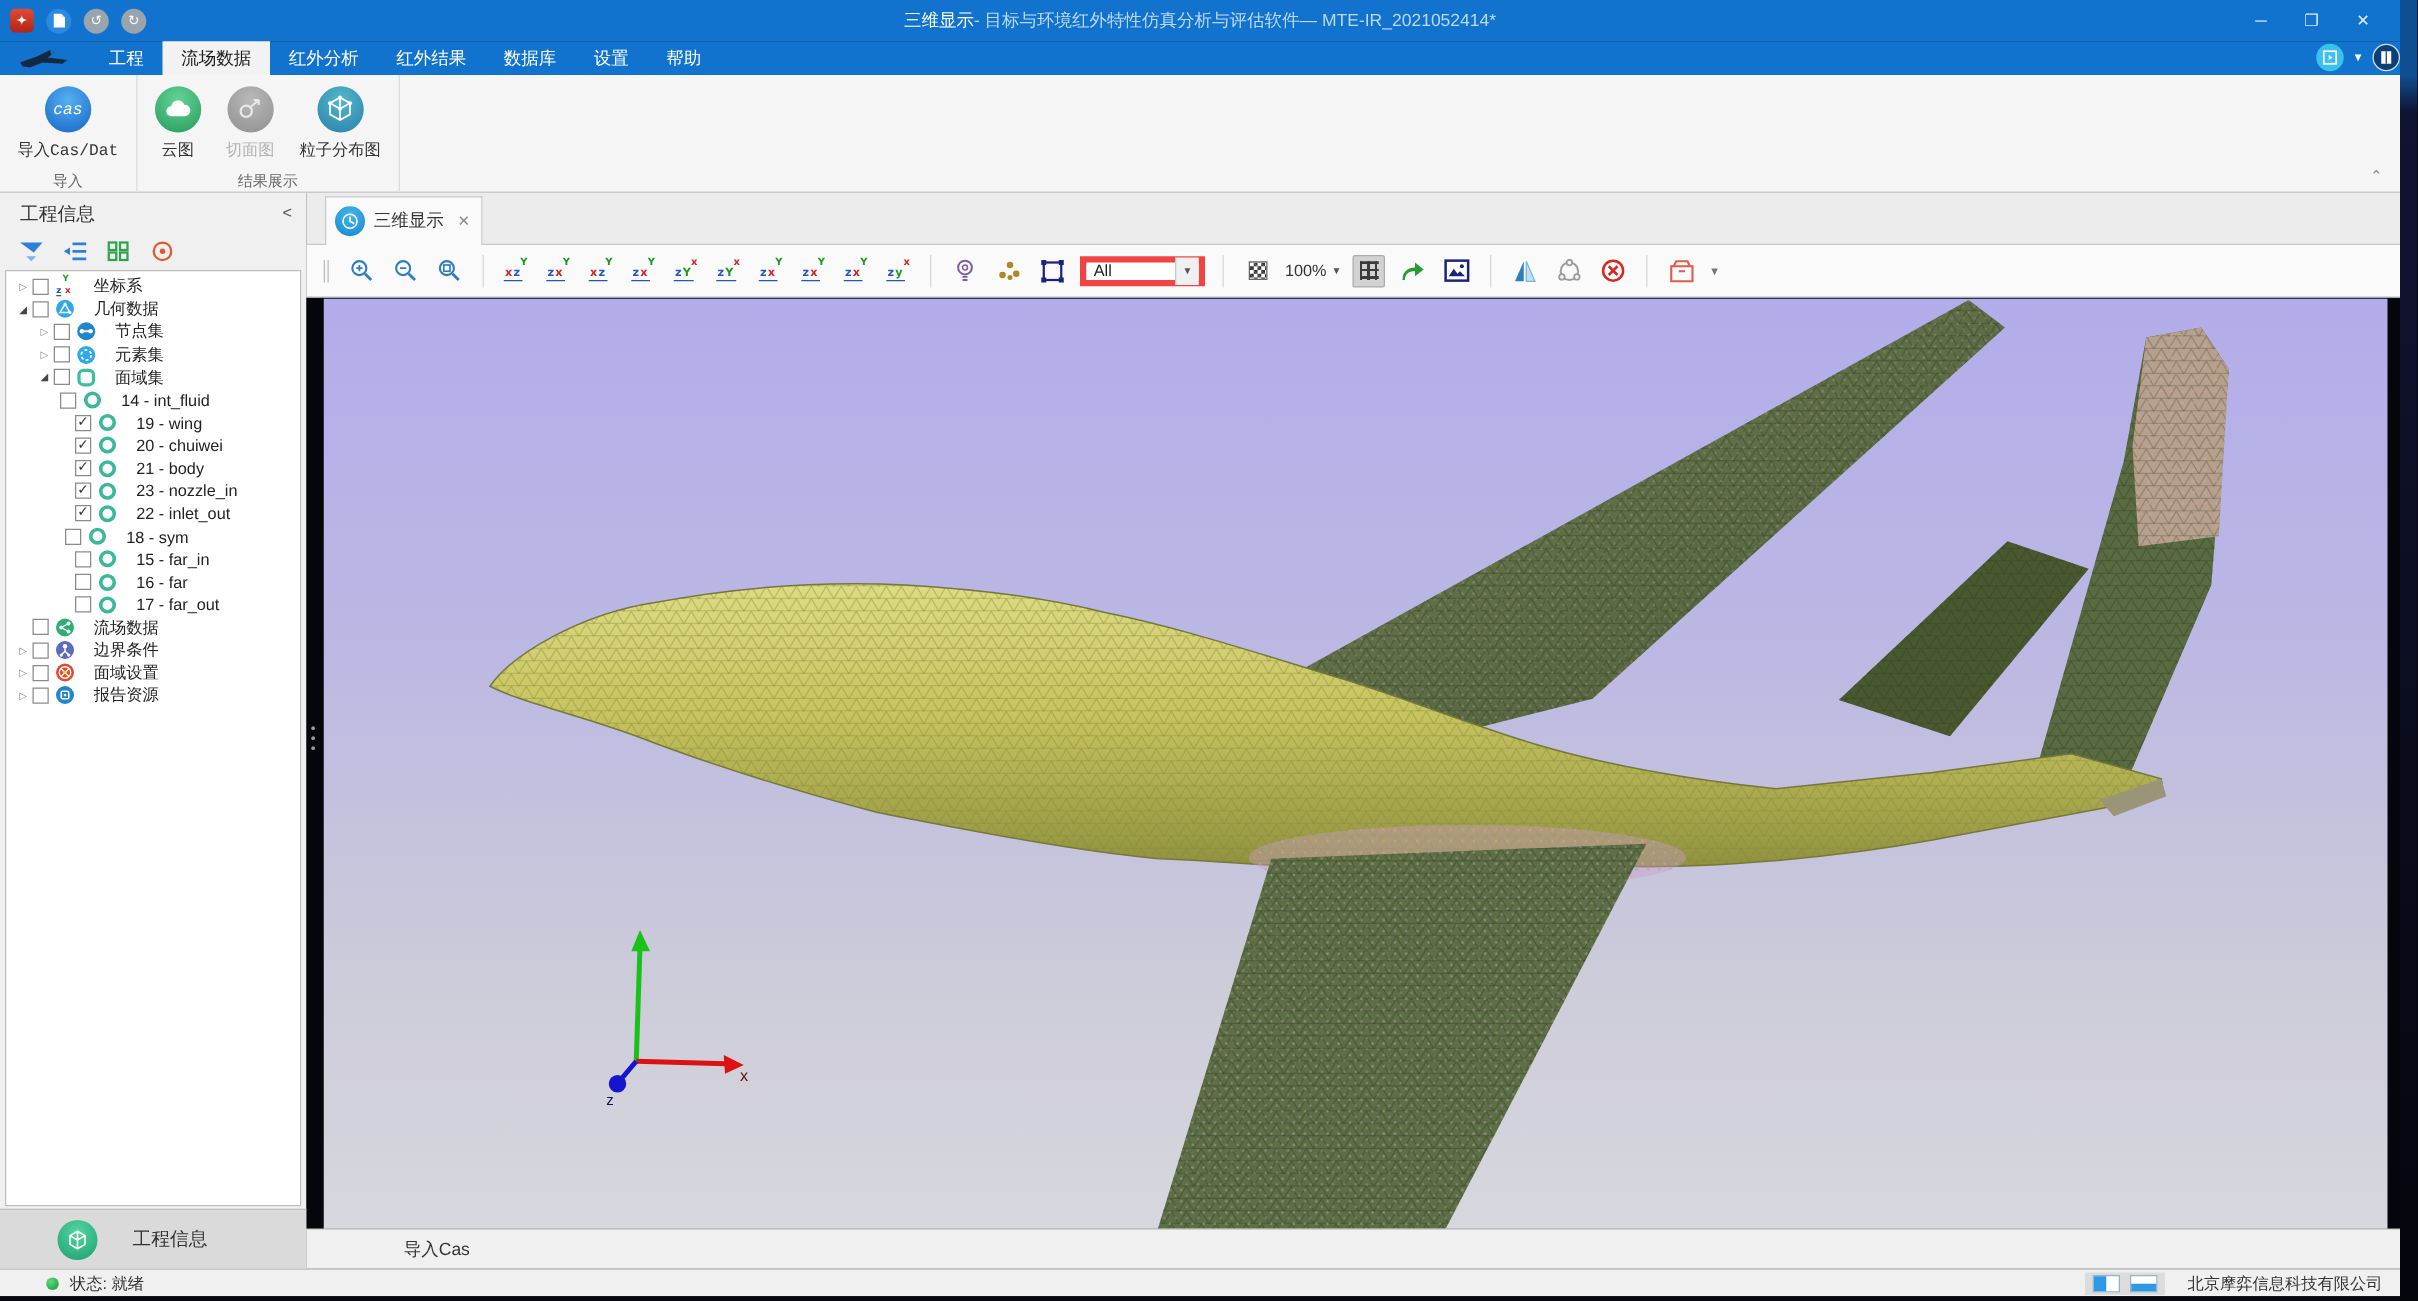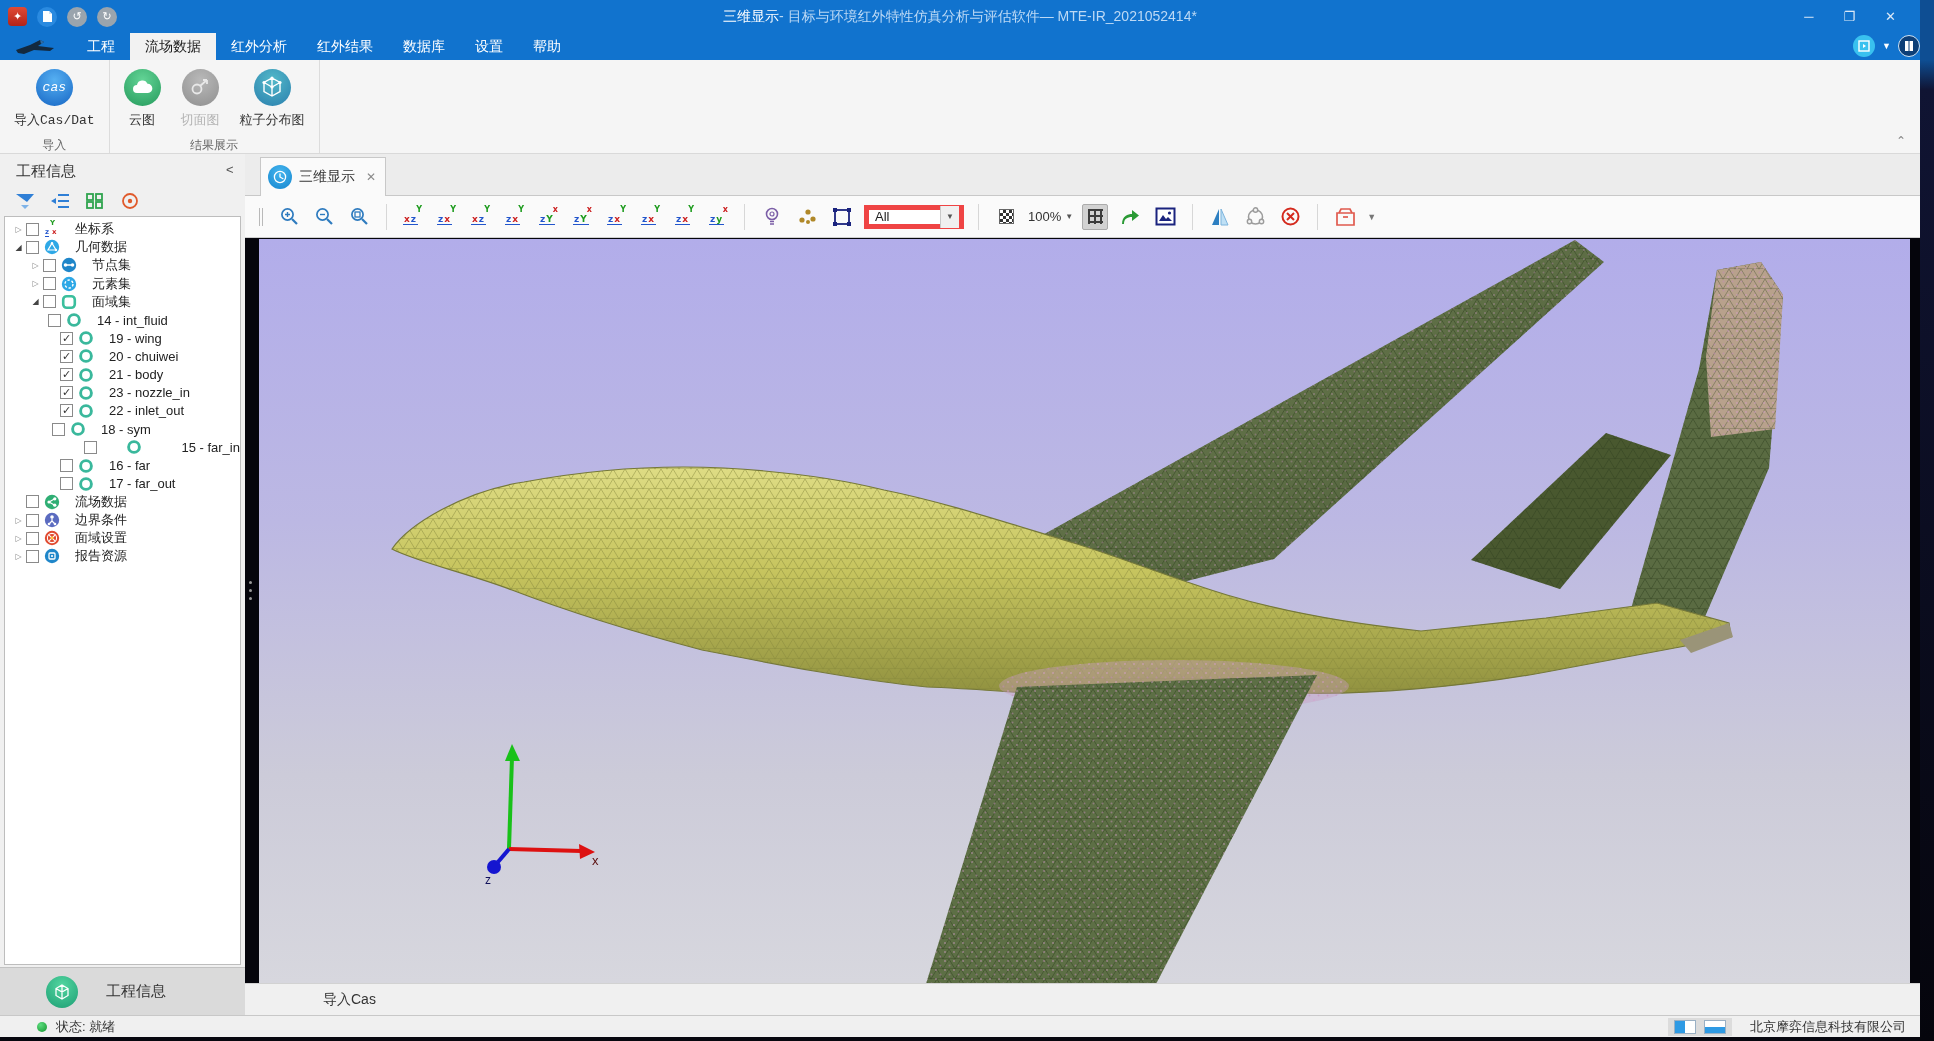--- a/index.html
+++ b/index.html
@@ -382,21 +382,21 @@
       <div class="trow" style="padding-left: 32px;">
         <span class="tarrow"></span>
         <span class="cb"></span>
         <span class="ticon">
           <svg width="16" height="16" viewBox="0 0 16 16">
             <circle cx="8" cy="8" r="5.4" fill="none" stroke="#3ab89c" stroke-width="2.9"></circle>
           </svg>
         </span>
         <span>18 - sym</span>
       </div>
-      <div class="trow" style="padding-left: 40px; justify-content: space-between;">
+      <div class="trow" style="padding-left: 40px;">
         <span class="tarrow"></span>
         <span class="cb"></span>
         <span class="ticon">
           <svg width="16" height="16" viewBox="0 0 16 16">
             <circle cx="8" cy="8" r="5.4" fill="none" stroke="#3ab89c" stroke-width="2.9"></circle>
           </svg>
         </span>
         <span>15 - far_in</span>
       </div>
       <div class="trow" style="padding-left: 40px;">

